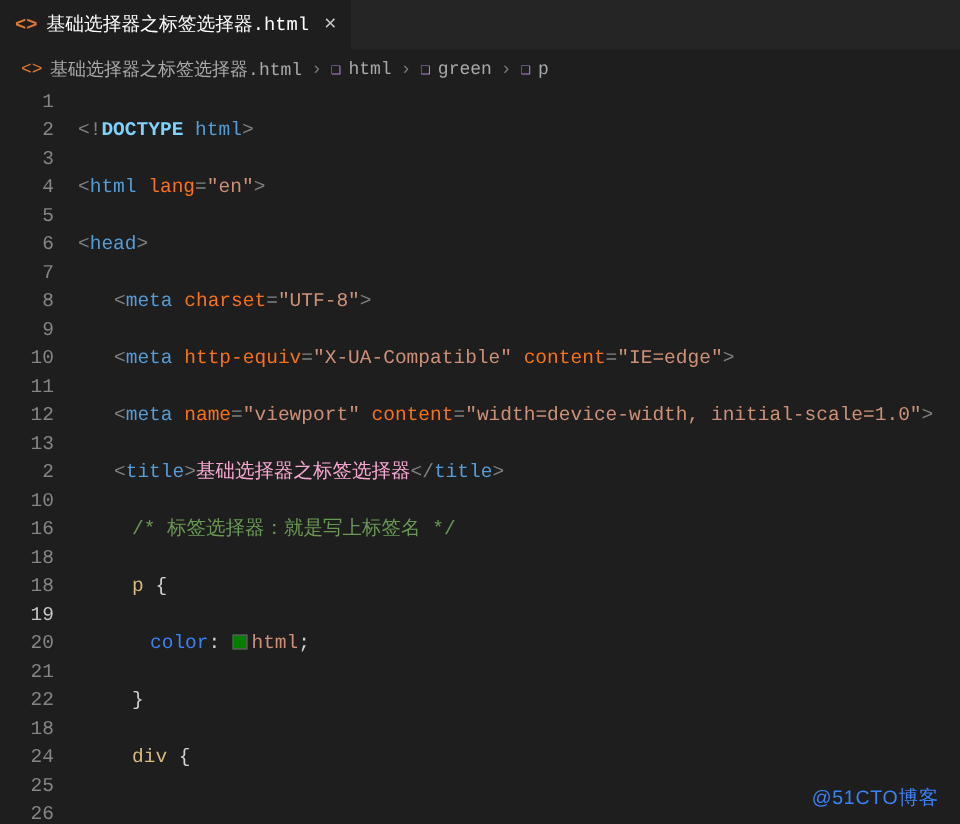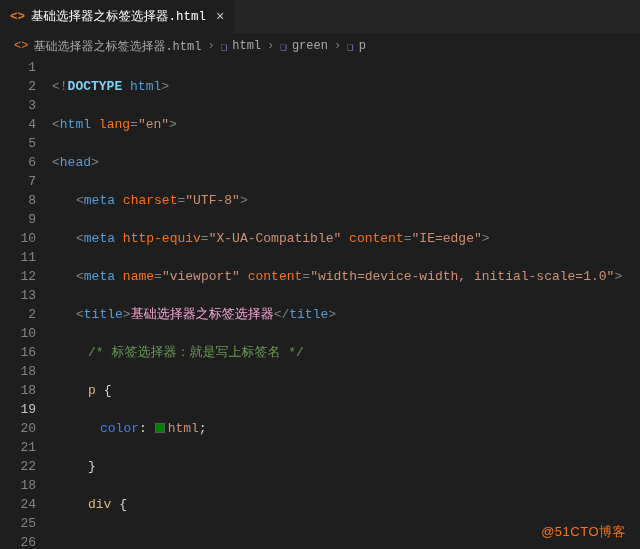--- a/index.html
+++ b/index.html
@@ -81,21 +81,21 @@
     border: 1px solid #5a5a5a;
     vertical-align: -1px;
     margin-right: 3px;
   }
   .sw-green { background: #008000; }
   .p1{padding-left:0px}.p2{padding-left:24px}.p3{padding-left:36px}.p4{padding-left:48px}
   .watermark {
     position: absolute;
     right: 14px;
     bottom: 8px;
-    color: #f97316;
+    color: #3b82f6;
     font-size: 13px;
     font-family: sans-serif;
     letter-spacing: 0.5px;
   }
 </style>
 </head>
 <body>
 
 <div class="tab-bar">
   <div class="tab">

